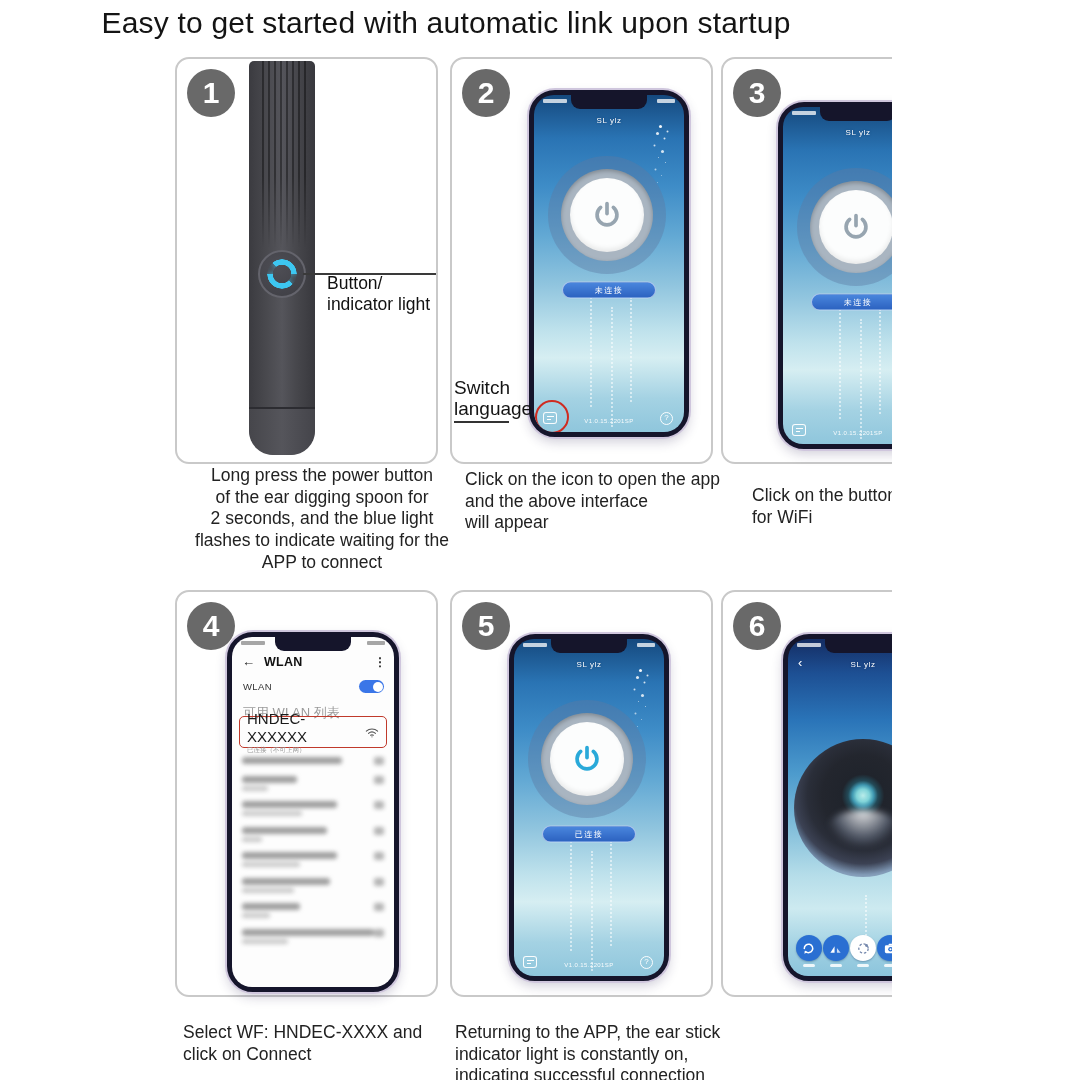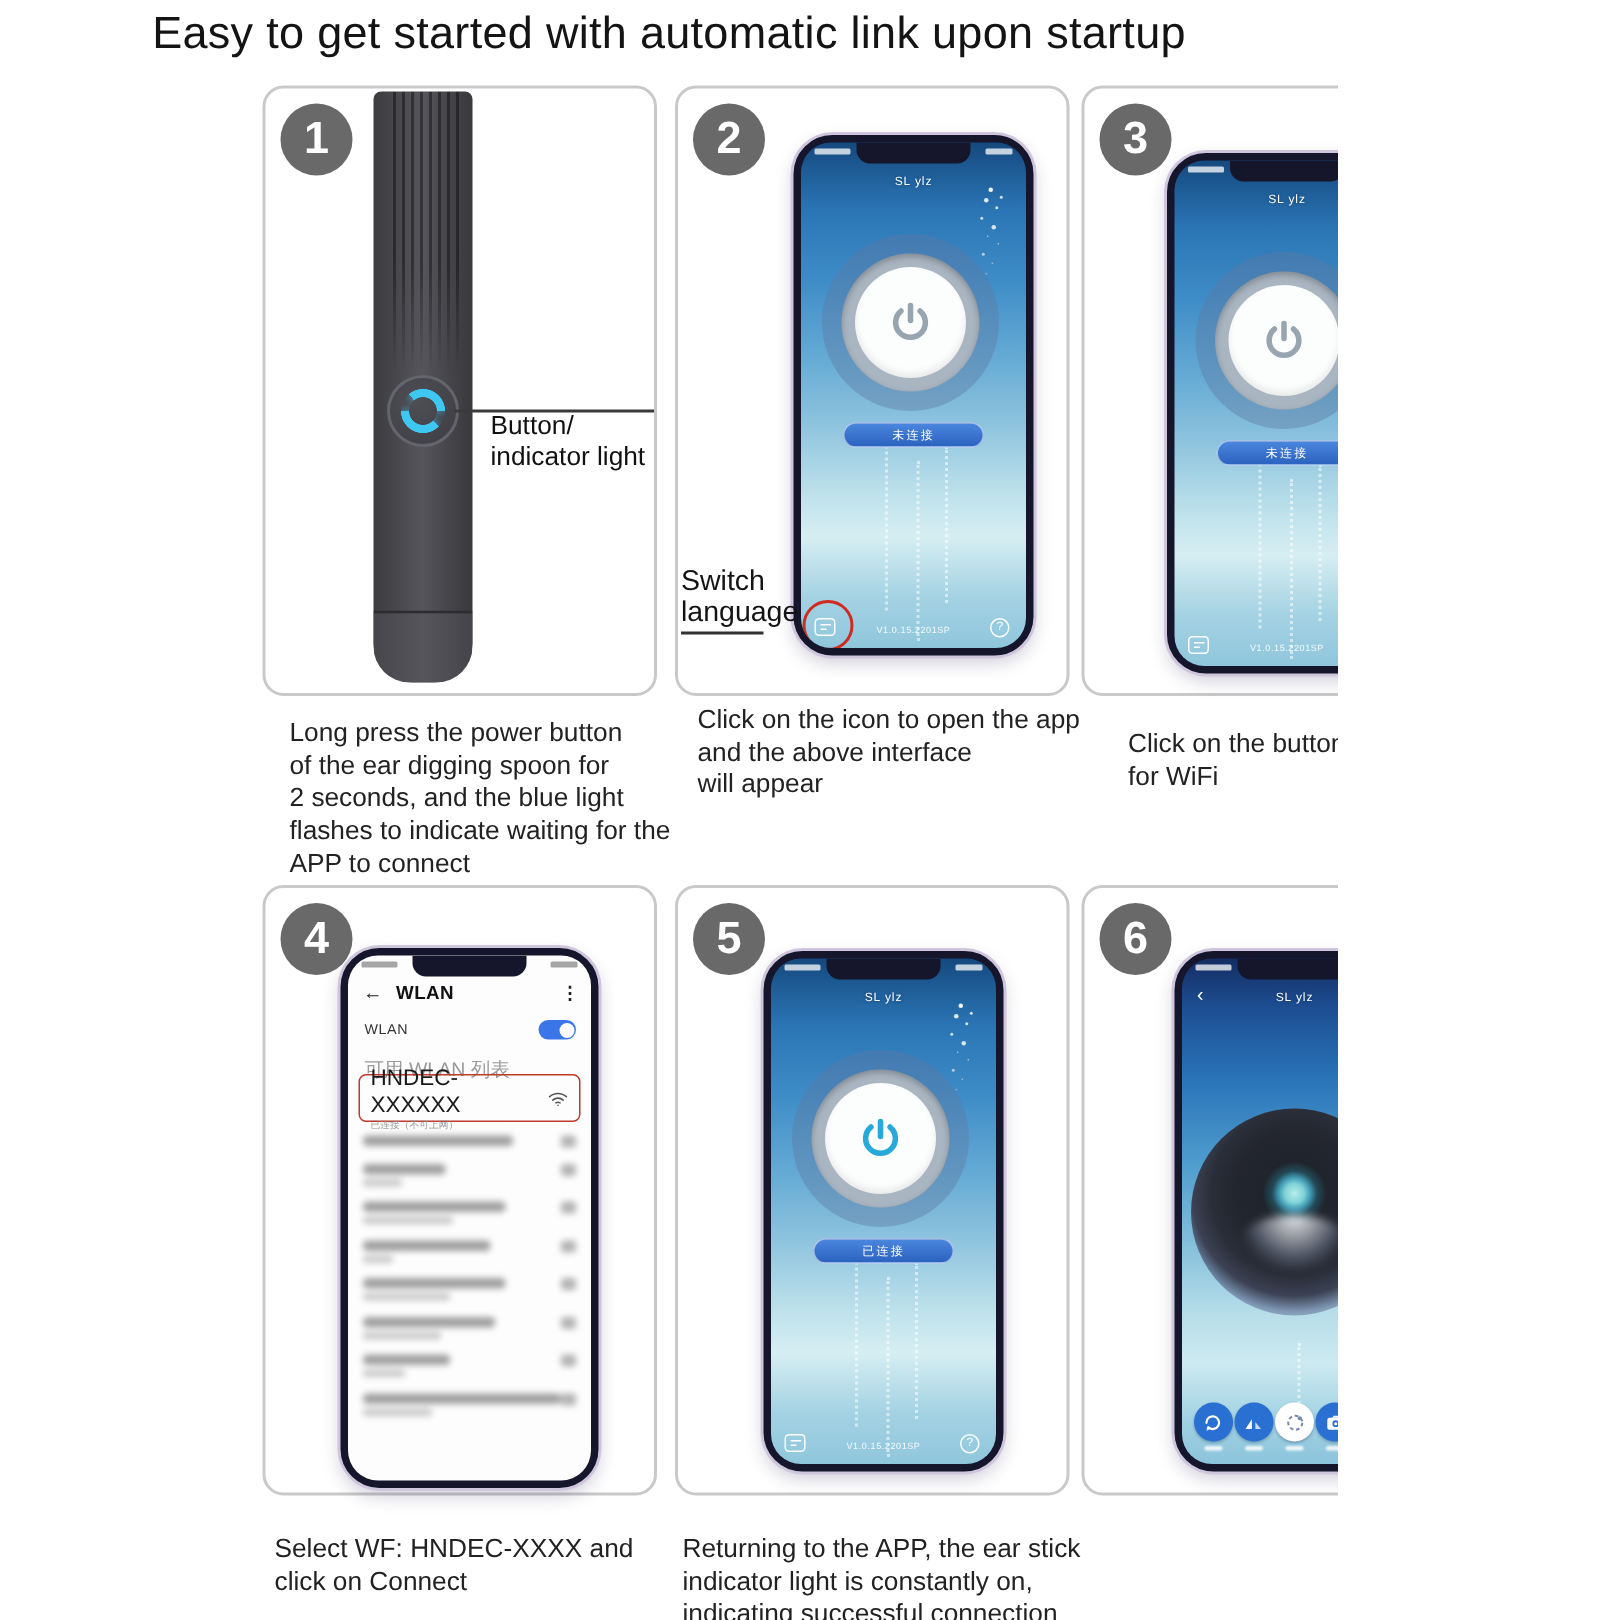--- a/index.html
+++ b/index.html
@@ -420,21 +420,21 @@
               <path d="M11 8l3.5-2.6v5.2z" fill="#2a6fd2"></path>
                 </svg>
               </span>
             <span class="tool-lab"></span>
           </div>
         </div>
       </div>
     </div>
   </div>
 
-  <div class="caption" style="left:193px;top:478px;width:258px;">Long press the power button
+  <div class="caption" style="left:193px;top:465px;width:258px;text-align:center;">Long press the power button
 of the ear digging spoon for
 2 seconds, and the blue light
 flashes to indicate waiting for the
 APP to connect</div>
   <div class="caption" style="left:465px;top:469px;width:268px;">Click on the icon to open the app
 and the above interface
 will appear</div>
   <div class="caption" style="left:752px;top:485px;width:240px;">Click on the button to search
 for WiFi</div>
   <div class="caption" style="left:183px;top:1022px;width:250px;">Select WF: HNDEC-XXXX and

